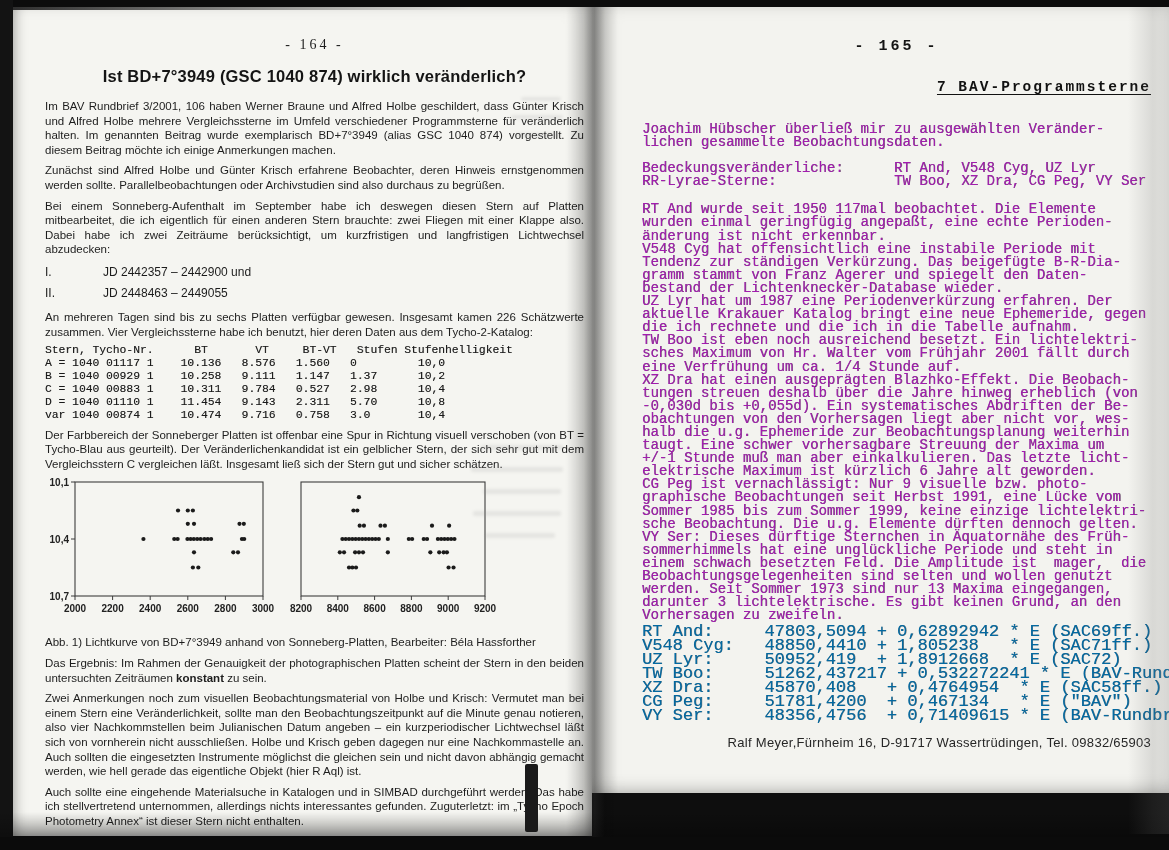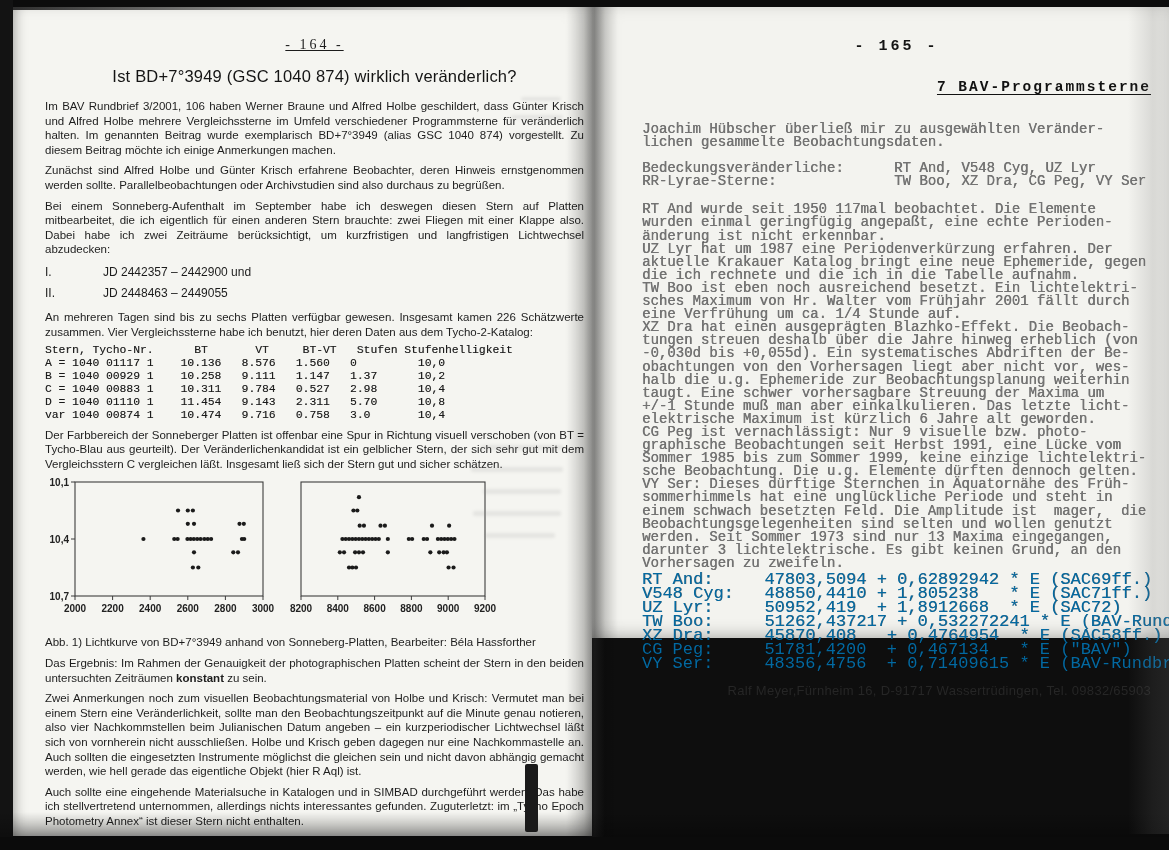--- a/index.html
+++ b/index.html
@@ -9,42 +9,42 @@
     font-family:"Liberation Sans",sans-serif;
   }
   .page{position:absolute;z-index:1;}
   #left-page{
     left:13px;top:7px;width:579px;height:829px;
     background:#f5f5f1;
     box-shadow:inset 9px 0 14px -8px rgba(0,0,0,.35), inset -14px 0 22px -10px rgba(0,0,0,.28), inset 0 -16px 20px -12px rgba(0,0,0,.22);
     padding:0 8px 0 32px;box-sizing:border-box;
   }
   #right-page{
-    left:592px;top:7px;width:577px;height:631px;
+    left:592px;top:7px;width:577px;height:786px;
     background:#f3f3ef;
     box-shadow:inset 16px 0 24px -12px rgba(0,0,0,.32), inset -12px 0 18px -10px rgba(0,0,0,.16), inset 0 -14px 18px -12px rgba(0,0,0,.2);
     padding:0 18px 0 50px;box-sizing:border-box;
   }
   
-  .lp-pagenum{margin-top:30px;text-align:center;font-family:"Liberation Serif",serif;font-size:14px;letter-spacing:3px;color:#1c1c1c;text-decoration:underline;}
-  .lp-title{margin:14px 0 0;text-align:center;font-size:16.5px;font-weight:normal;color:#141414;letter-spacing:.2px;}
+  .lp-pagenum{margin-top:30px;text-align:center;font-family:"Liberation Serif",serif;font-size:14px;letter-spacing:3px;color:#1c1c1c;}
+  .lp-title{margin:14px 0 0;text-align:center;font-size:16.5px;font-weight:bold;color:#141414;letter-spacing:.2px;}
   .lp-body{margin:6px 0 0;font-size:11.5px;line-height:14.6px;text-align:justify;color:#1d1d1d;}
   .lp-first{margin-top:13px;}
   .jd-list{margin-top:5px;font-size:12px;color:#1c1c1c;}
   .jd-row{display:flex;line-height:21px;}
   .jd-num{width:58px;}
   .lp-mono{margin:5px 0 0;font-family:Liberation Mono, monospace;font-size:11.3px;line-height:12.9px;white-space:pre;color:#1a1a1a;text-shadow:.3px 0 0 rgba(0,0,0,.4);}
   .chart{margin-top:5px;height:152px;position:relative;}
   .lp-caption{margin-top:7px;text-align:left;}
   .lp-rule{margin:12px 0 0;border:none;border-top:1.3px solid #2b2b2b;}
   .lp-footer{margin:6px 0 0;font-size:11.5px;color:#1d1d1d;white-space:pre-wrap;}
   
   .rp-pagenum{margin-top:31px;text-align:center;font-family:"Liberation Mono",monospace;font-weight:bold;font-size:15px;letter-spacing:3px;color:#141414;}
   .rp-heading{margin:24px auto 0;text-align:right;font-family:"Liberation Mono",monospace;font-weight:bold;font-size:14.5px;letter-spacing:2px;color:#111;text-decoration:underline;text-underline-offset:3px;}
-  .rp-mono{font-family:"Liberation Mono",monospace;font-size:14px;line-height:13.1px;color:#737373;text-shadow:.4px 0 0 rgba(0,0,0,.55);}
+  .rp-mono{font-family:"Liberation Mono",monospace;font-size:14px;line-height:13.1px;color:#a21caf;text-shadow:.4px 0 0 rgba(0,0,0,.55);}
   .rp-pre{white-space:pre;margin:0;}
   .rp-intro{margin-top:28px;}
   .rp-types{margin-top:13px;}
   .stars{margin-top:15px;}
   .star-para{white-space:pre-wrap;}
   .star-lead{text-underline-offset:2px;}
   .rp-folgende{margin-top:14px;}
   .rp-elements{font-family:"Liberation Mono",monospace;font-size:17px;line-height:14px;white-space:pre;margin:3px 0 0;color:#0369a1;text-shadow:.4px 0 0 rgba(0,0,0,.5);}
   .rp-footer{margin-top:12px;text-align:right;font-size:13px;letter-spacing:.3px;color:#262626;}
   
@@ -216,20 +216,24 @@
   <div class="rp-pagenum">- 165 -</div>
   <div class="rp-heading">7 BAV-Programmsterne</div>
   <pre class="rp-mono rp-pre rp-intro">Joachim Hübscher überließ mir zu ausgewählten Veränder-
 lichen gesammelte Beobachtungsdaten.</pre>
   <pre class="rp-mono rp-pre rp-types">Bedeckungsveränderliche:      RT And, V548 Cyg, UZ Lyr
 RR-Lyrae-Sterne:              TW Boo, XZ Dra, CG Peg, VY Ser</pre>
   <div class="rp-mono stars">
     <div class="star-para"><span class="star-lead">RT And</span><span> wurde seit 1950 117mal beobachtet. Die Elemente
 wurden einmal geringfügig angepaßt, eine echte Perioden-
 änderung ist nicht erkennbar.</span></div>
+    <div class="star-para"><span class="star-lead">V548 Cyg</span><span> hat offensichtlich eine instabile Periode mit
+Tendenz zur ständigen Verkürzung. Das beigefügte B-R-Dia-
+gramm stammt von Franz Agerer und spiegelt den Daten-
+bestand der Lichtenknecker-Database wieder.</span></div>
     <div class="star-para"><span class="star-lead">UZ Lyr</span><span> hat um 1987 eine Periodenverkürzung erfahren. Der
 aktuelle Krakauer Katalog bringt eine neue Ephemeride, gegen
 die ich rechnete und die ich in die Tabelle aufnahm.</span></div>
     <div class="star-para"><span class="star-lead">TW Boo</span><span> ist eben noch ausreichend besetzt. Ein lichtelektri-
 sches Maximum von Hr. Walter vom Frühjahr 2001 fällt durch
 eine Verfrühung um ca. 1/4 Stunde auf.</span></div>
     <div class="star-para"><span class="star-lead">XZ Dra</span><span> hat einen ausgeprägten Blazhko-Effekt. Die Beobach-
 tungen streuen deshalb über die Jahre hinweg erheblich (von
 -0,030d bis +0,055d). Ein systematisches Abdriften der Be-
 obachtungen von den Vorhersagen liegt aber nicht vor, wes-

